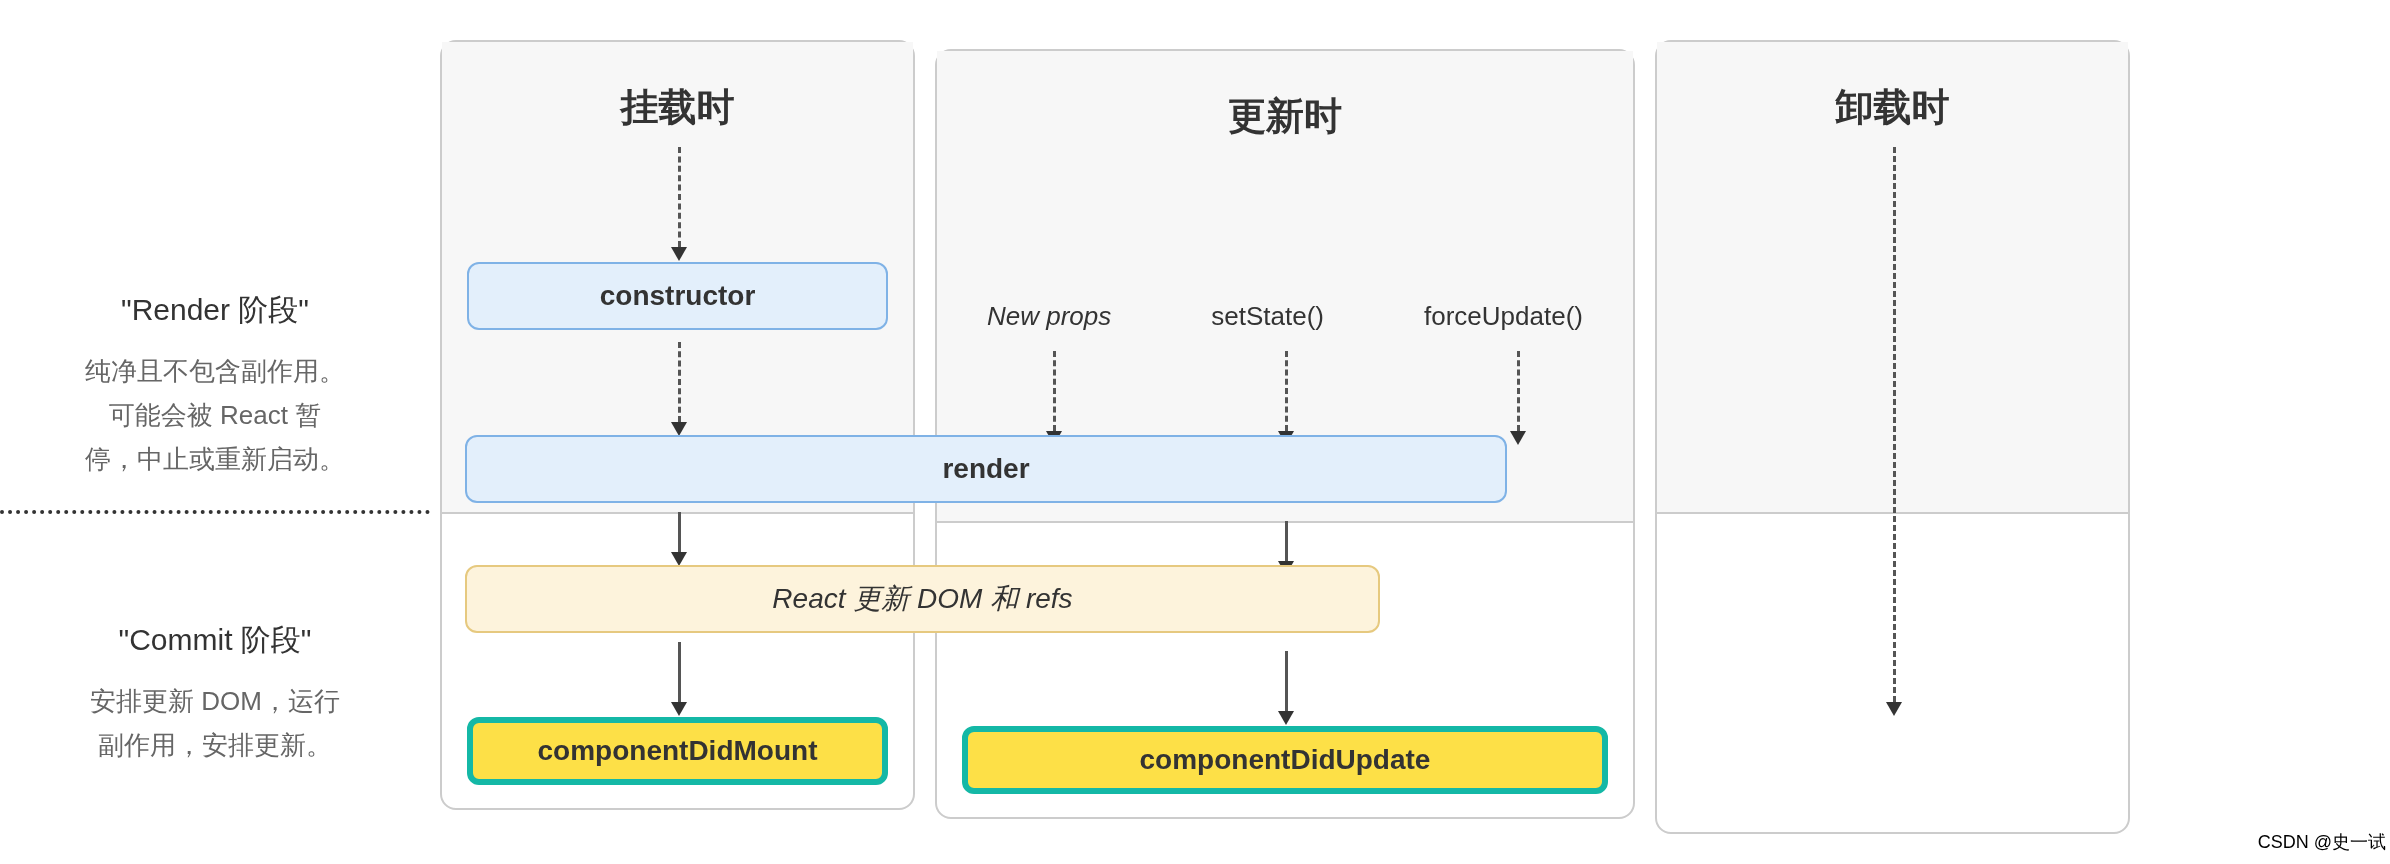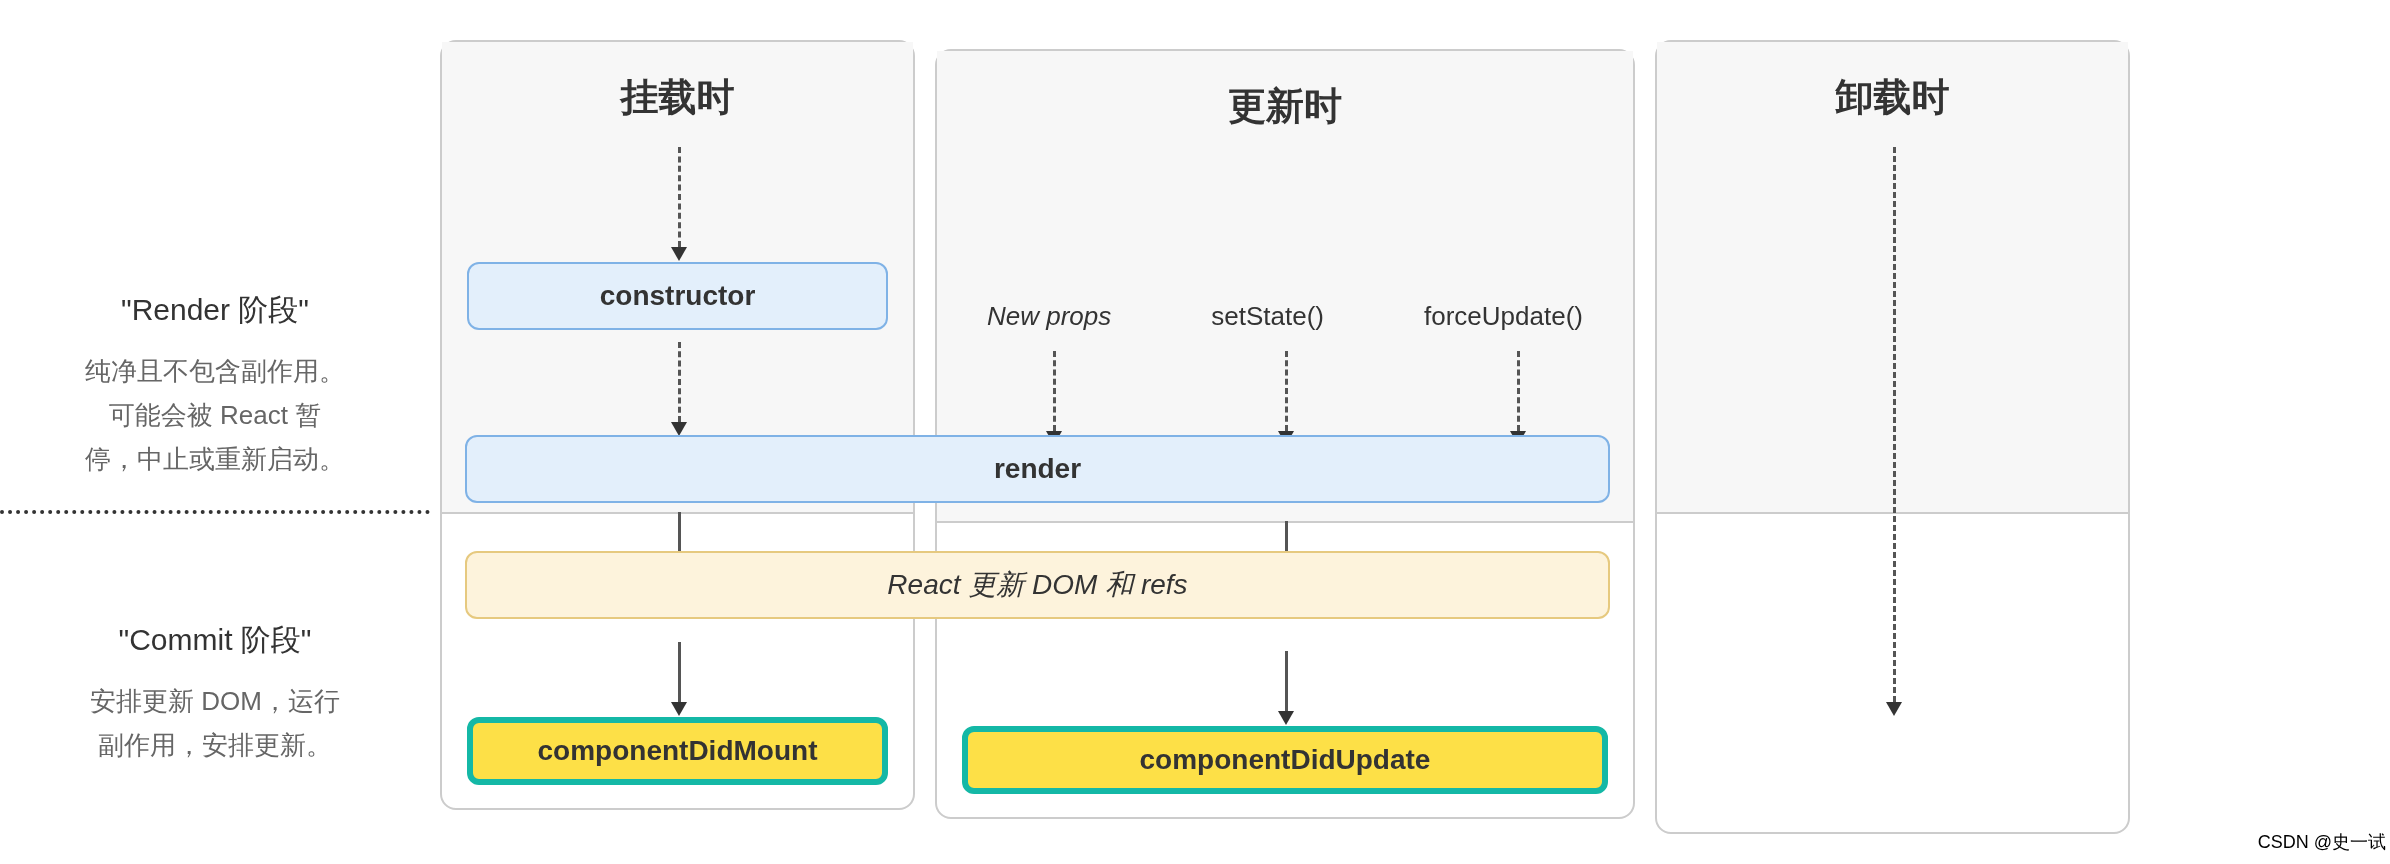--- a/index.html
+++ b/index.html
@@ -44,21 +44,21 @@
     border-radius: 16px;
     overflow: visible;
   }
   .col-mount  { left: 440px;  top: 40px; width: 475px; height: 770px; }
   .col-update { left: 935px;  top: 40px; width: 700px; height: 770px; margin-top: 9px; }
   .col-unmount{ left: 1655px; top: 40px; width: 475px; height: 794px; }
   .col-header {
     text-align: center;
     font-size: 38px;
     font-weight: 600;
-    padding-top: 30px;
+    padding-top: 40px;
     background: #f7f7f7;
   }
   .upper-bg {
     position: absolute;
     top: 0; left: 0; right: 0;
     height: 470px;
     background: #f7f7f7;
     border-radius: 14px 14px 0 0;
     z-index: -1;
   }
@@ -182,16 +182,16 @@
 <div class="column col-unmount">
   <div class="upper-bg"></div>
   <div class="hline"></div>
   <div class="col-header">卸载时</div>
 
   <div class="vdash" style="left:50%; top:105px; height:555px;"></div>
   <div class="arrowhead" style="left:50%; top:660px;"></div>
 
 </div>
 
-<div class="node blue" style="left:465px; width:1145px; top:435px;">render</div>
-<div class="node yellow" style="left:465px; width:1145px; top:551px;">React 更新 DOM 和 refs</div>
+<div class="node blue" style="left:465px; width:1042px; top:435px;">render</div>
+<div class="node yellow" style="left:465px; width:915px; top:565px;">React 更新 DOM 和 refs</div>
 
 <div class="watermark">CSDN @史一试</div>
 
 </body></html>

